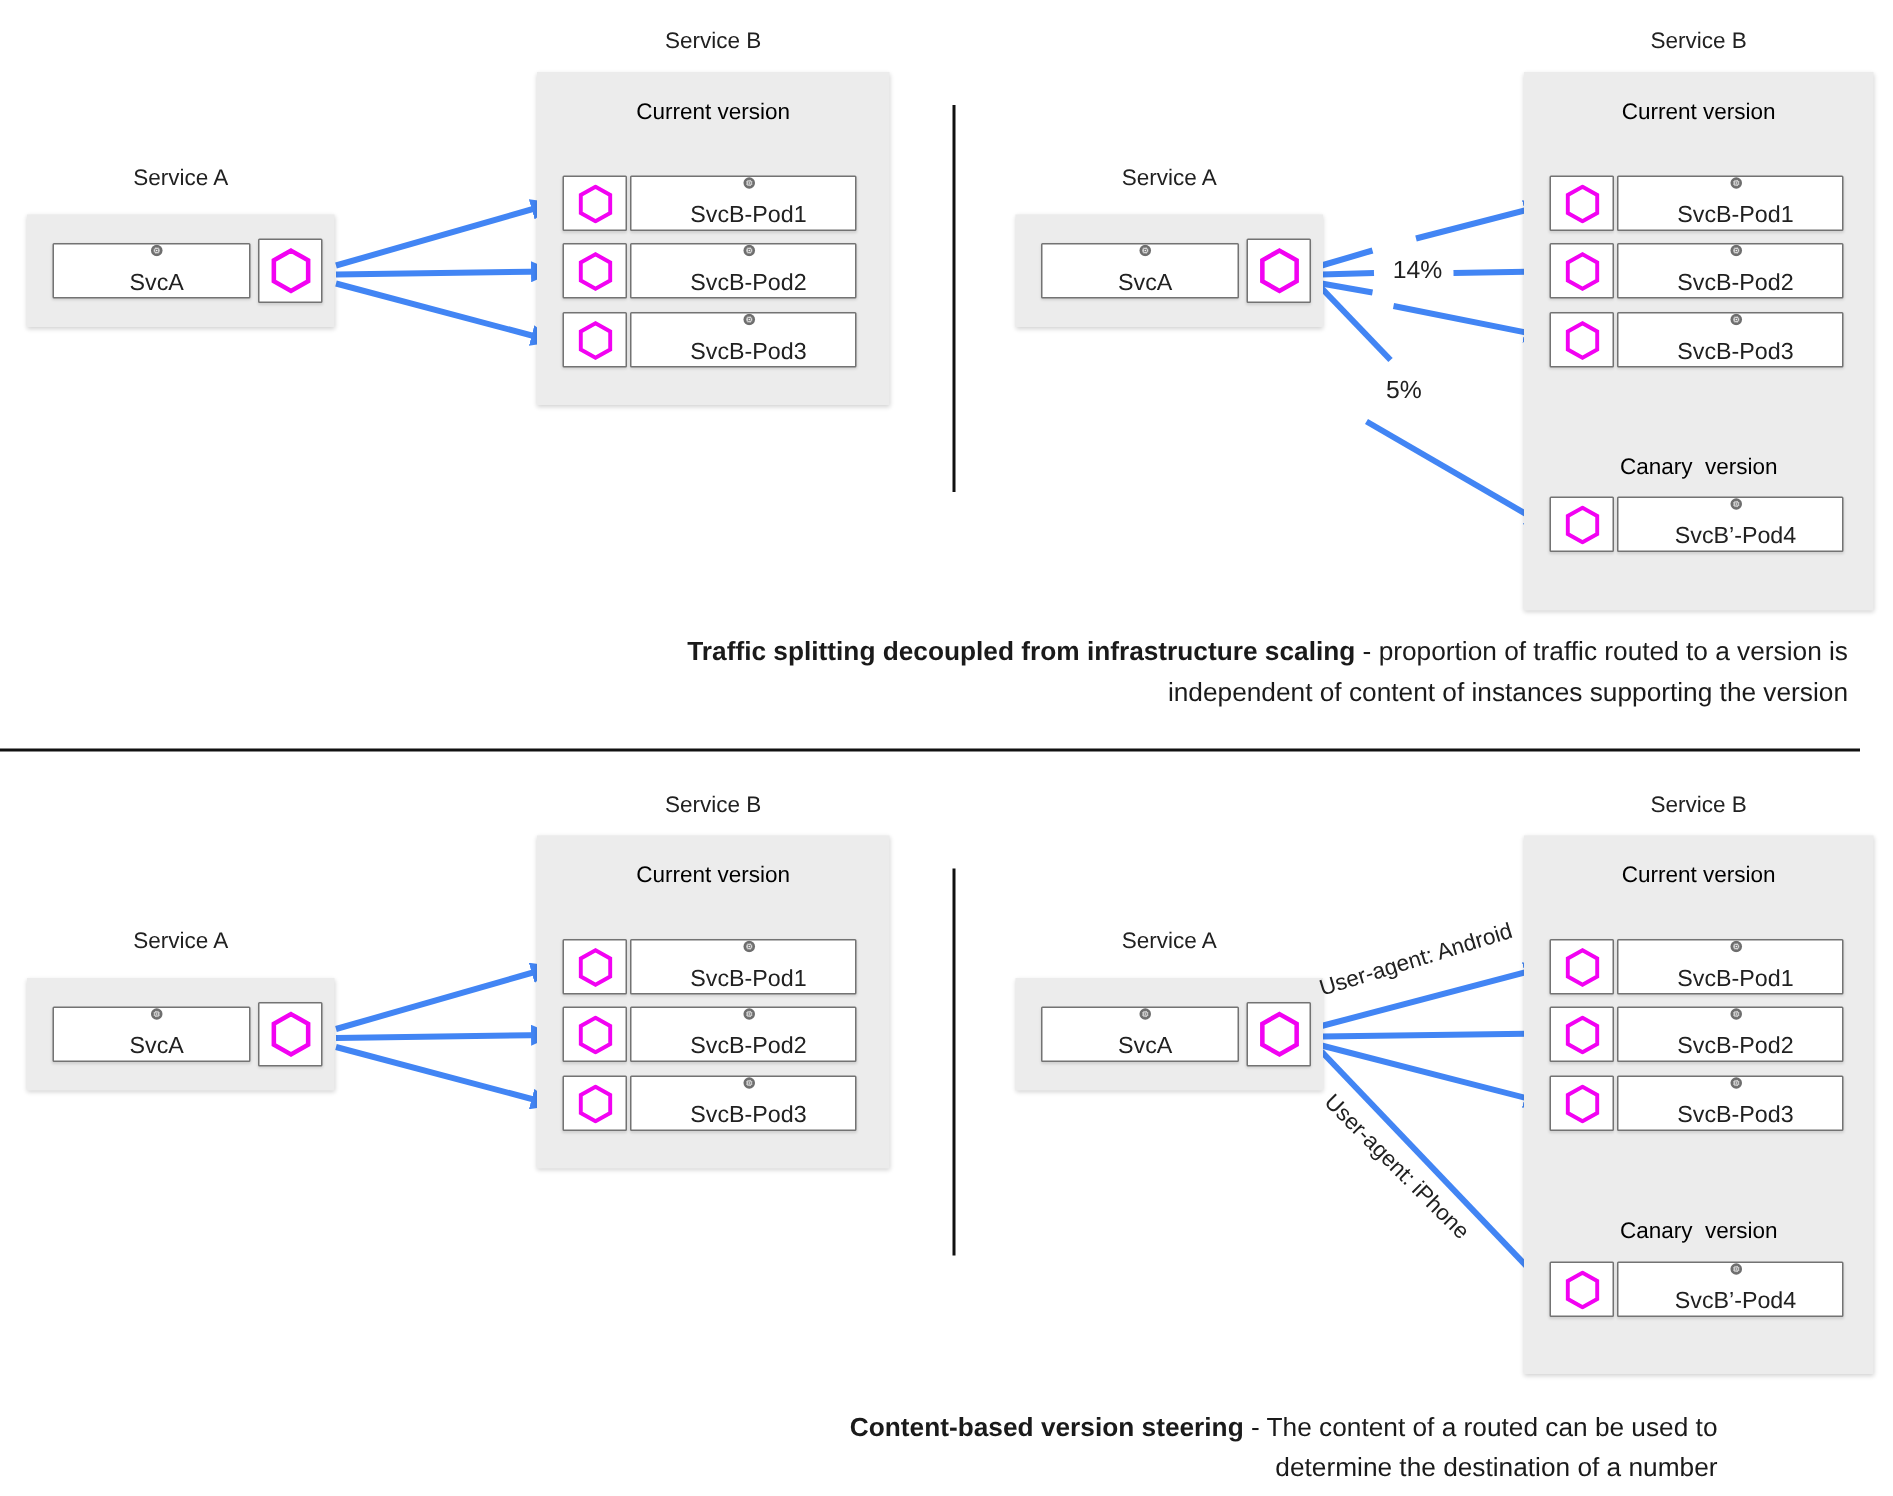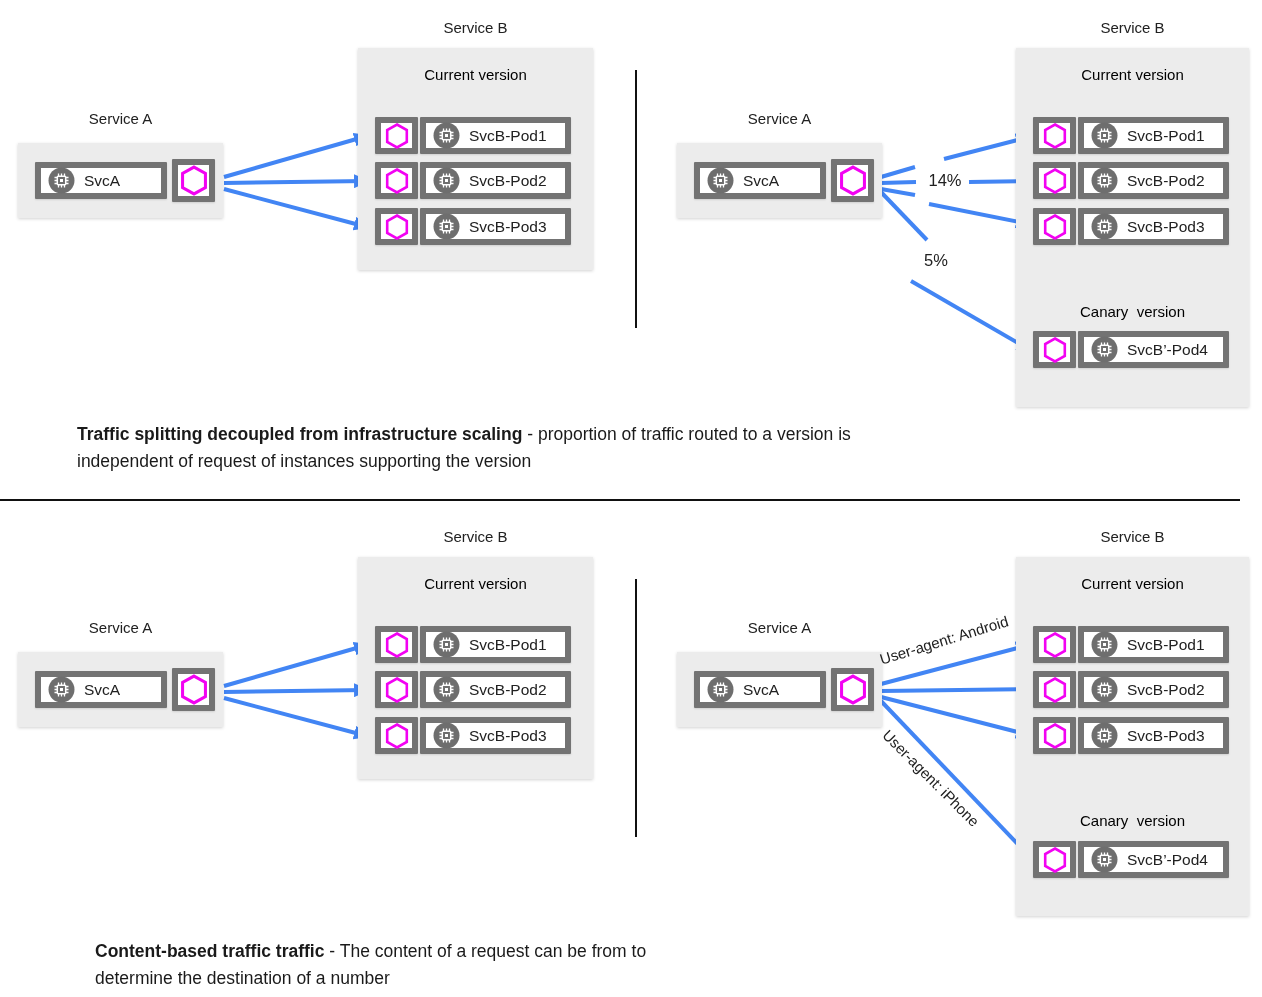--- a/index.html
+++ b/index.html
@@ -3,29 +3,29 @@
 <meta charset="utf-8">
 <style>
   html,body{margin:0;padding:0;background:#fff;}
   #stage{
     position:relative;width:1262px;height:997px;background:#ffffff;
     font-family:"Liberation Sans","DejaVu Sans",sans-serif;color:#212121;overflow:hidden;
   }
   .lbl{position:absolute;font-size:15px;color:#212121;white-space:nowrap;}
   .ctr{text-align:center;white-space:normal;}
   .panel{position:absolute;background:#ececec;box-shadow:0 1px 3px rgba(0,0,0,.18);}
-  .wbox{position:absolute;background:#fff;border:6px solid #737373;border-radius:1px;
-        box-shadow:0 1px 2px rgba(0,0,0,.12);display:flex;align-items:center;box-sizing:border-box;}
+  .wbox{position:absolute;background:#fff;border:1px solid #737373;border-radius:1px;
+        box-shadow:0 1px 2px rgba(0,0,0,.12);display:flex;align-items:center;box-sizing:border-box;flex-direction:column;}
   .hexbox{justify-content:center;}
   .podbox{padding-left:7px;gap:9px;font-size:15.5px;}
   .version-title{position:absolute;font-size:15px;text-align:center;color:#000000;}
   .canary-title{white-space:pre;}
   .weight{position:absolute;font-size:16.5px;color:#212121;text-align:center;width:50px;}
   .route{position:absolute;font-size:15px;color:#212121;white-space:nowrap;}
-  .caption{position:absolute;font-size:17.5px;line-height:27px;color:#1a1a1a;text-align:left;}
+  .caption{position:absolute;font-size:17.5px;line-height:27px;color:#1a1a1a;text-align:right;}
   .caption b{font-weight:bold;}
   svg.overlay{position:absolute;left:0;top:0;pointer-events:none;}
 </style>
 </head>
 <body>
 
 <div id="stage">
 
   <svg class="overlay" width="1262" height="997">
     <defs>
@@ -237,21 +237,21 @@
           <polygon points="12,1.5 21.8,7 21.8,19 12,24.5 2.2,19 2.2,7" fill="#fff" stroke="#F202F2" stroke-width="2.6"></polygon>
         </svg>
     </div>
 
     <div class="weight" style="left:920px;top:171px;">14%</div>
     <div class="weight" style="left:911px;top:251px;">5%</div>
   </div>
 
   <div class="caption" style="left:77px;top:421px;width:1155px;">
     <div><b>Traffic splitting decoupled from infrastructure scaling</b><span> - proportion of traffic routed to a version is</span></div>
-    <div>independent of request of instances supporting the version</div>
+    <div>independent of content of instances supporting the version</div>
   </div>
 
   <div>
     <div class="lbl ctr" style="left:358px;top:528px;width:235px;">Service B</div>
     <div class="panel" style="left:358px;top:557px;width:235px;height:222px;"></div>
     <div class="version-title" style="left:358px;top:575px;width:235px;">Current version</div>
 
     <div class="wbox hexbox" style="left:375px;top:626px;width:43px;height:37px;">
       <svg width="24" height="26" viewBox="0 0 24 26">
           <polygon points="12,1.5 21.8,7 21.8,19 12,24.5 2.2,19 2.2,7" fill="#fff" stroke="#F202F2" stroke-width="2.6"></polygon>
@@ -414,17 +414,17 @@
       <svg width="28" height="31" viewBox="0 0 24 26">
           <polygon points="12,1.5 21.8,7 21.8,19 12,24.5 2.2,19 2.2,7" fill="#fff" stroke="#F202F2" stroke-width="2.6"></polygon>
         </svg>
     </div>
 
     <div class="route" style="left:944px;top:640px;transform:translate(-50%,-50%) rotate(-17deg);">User-agent: Android</div>
     <div class="route" style="left:931px;top:778px;transform:translate(-50%,-50%) rotate(45deg);">User-agent: iPhone</div>
   </div>
 
   <div class="caption" style="left:95px;top:938px;width:1050px;">
-    <div><b>Content-based traffic traffic</b><span> - The content of a request can be from to</span></div>
+    <div><b>Content-based version steering</b><span> - The content of a routed can be used to</span></div>
     <div>determine the destination of a number</div>
   </div>
 
 </div>
 
 </body></html>

